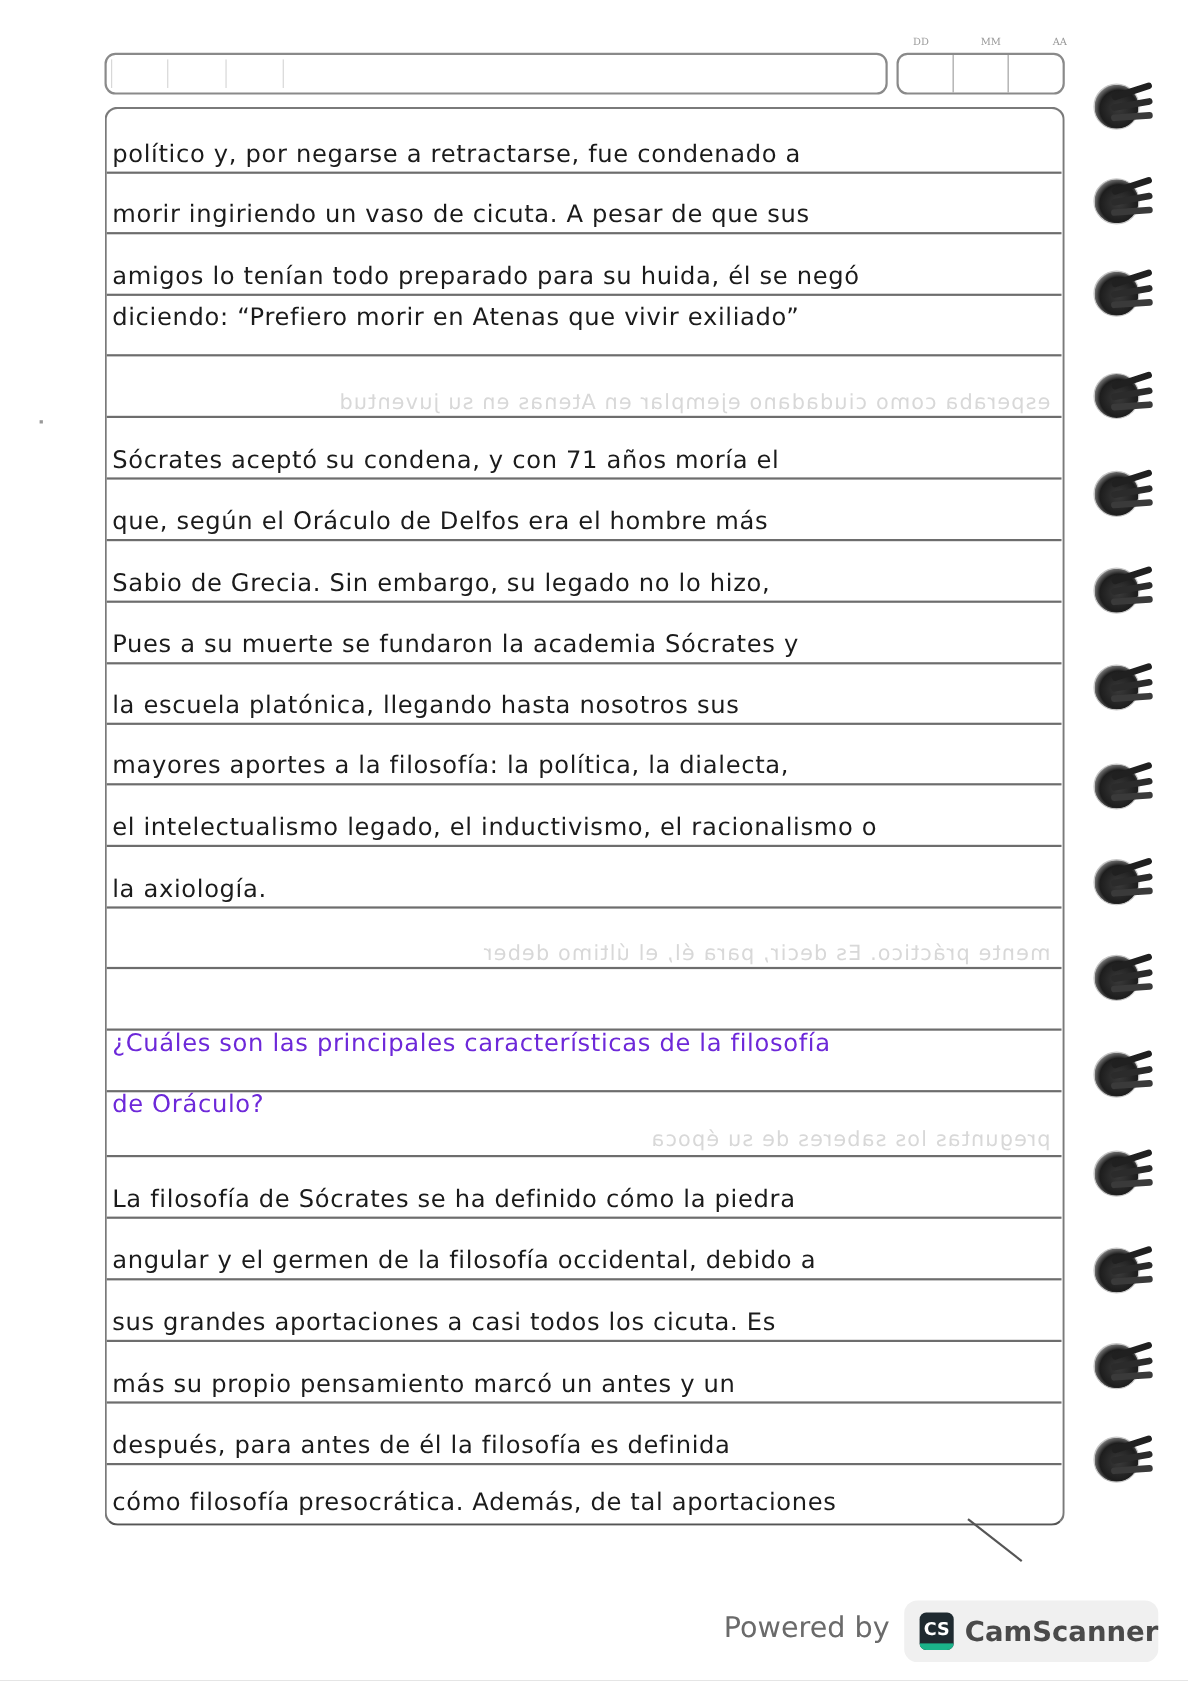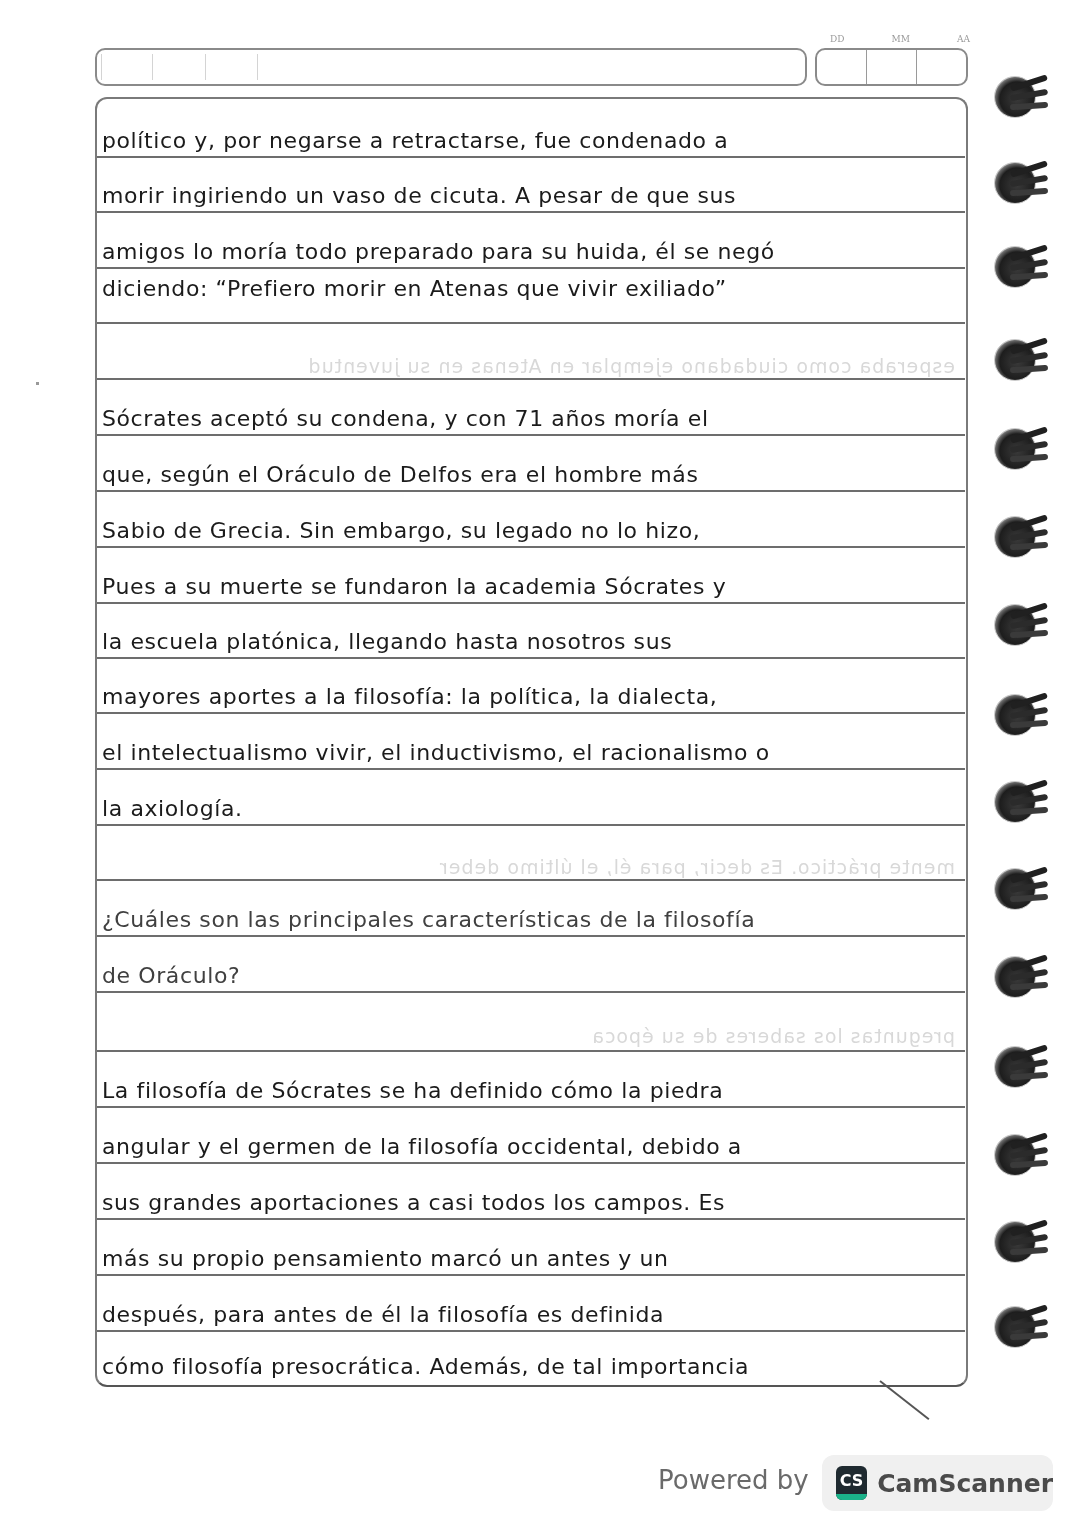--- a/index.html
+++ b/index.html
@@ -44,21 +44,21 @@
       color: #d8d8d8; transform: scaleX(-1); white-space: nowrap; overflow: hidden;
       letter-spacing: 1px;
     }
     .line {
       position: absolute; left: 102px; width: 860px;
       font-family: "DejaVu Sans", sans-serif;
       font-size: 22px; color: #1b1b1b; white-space: nowrap;
       letter-spacing: 0.6px; font-weight: normal;
       transform-origin: left bottom;
     }
-    .line.pink { color: #404040; }
+    .line.pink { color: #6d28d9; margin-top: 29px; }
     
     .spiral {
       position: absolute; left: 992px; width: 56px; height: 52px;
     }
     .spiral .loop {
       position: absolute; left: 2px; top: 6px; width: 40px; height: 40px;
       border-radius: 50%;
       background: radial-gradient(circle at 55% 55%, #3a3a3a 0%, #1d1d1d 55%, #6b6b6b 70%, #f2f2f2 78%);
       border: 1px solid #c8c8c8;
     }
@@ -145,41 +145,41 @@
 <div class="rule" style="top:1218px"></div>
 <div class="rule" style="top:1274px"></div>
 <div class="rule" style="top:1330px"></div>
 
 <div class="ghost" style="top:355px">esperaba como ciudadano ejemplar en Atenas en su juventud</div>
 <div class="ghost" style="top:856px">mente práctico. Es decir, para él, el último deber</div>
 <div class="ghost" style="top:1025px">preguntas los saberes de su época</div>
 
 <div class="line" style="top:128px">político y, por negarse a retractarse, fue condenado a</div>
 <div class="line" style="top:183px">morir ingiriendo un vaso de cicuta. A pesar de que sus</div>
-<div class="line" style="top:239px">amigos lo moría todo preparado para su huida, él se negó</div>
+<div class="line" style="top:239px">amigos lo tenían todo preparado para su huida, él se negó</div>
 <div class="line" style="top:276px">diciendo: “Prefiero morir en Atenas que vivir exiliado”</div>
 
 <div class="line" style="top:406px">Sócrates aceptó su condena, y con 71 años moría el</div>
 <div class="line" style="top:462px">que, según el Oráculo de Delfos era el hombre más</div>
 <div class="line" style="top:518px">Sabio de Grecia. Sin embargo, su legado no lo hizo,</div>
 <div class="line" style="top:574px">Pues a su muerte se fundaron la academia Sócrates y</div>
 <div class="line" style="top:629px">la escuela platónica, llegando hasta nosotros sus</div>
 <div class="line" style="top:684px">mayores aportes a la filosofía: la política, la dialecta,</div>
-<div class="line" style="top:740px">el intelectualismo vivir, el inductivismo, el racionalismo o</div>
+<div class="line" style="top:740px">el intelectualismo legado, el inductivismo, el racionalismo o</div>
 <div class="line" style="top:796px">la axiología.</div>
 
 <div class="line pink" style="top:907px">¿Cuáles son las principales características de la filosofía</div>
 <div class="line pink" style="top:963px">de Oráculo?</div>
 
 <div class="line" style="top:1078px">La filosofía de Sócrates se ha definido cómo la piedra</div>
 <div class="line" style="top:1134px">angular y el germen de la filosofía occidental, debido a</div>
-<div class="line" style="top:1190px">sus grandes aportaciones a casi todos los campos. Es</div>
+<div class="line" style="top:1190px">sus grandes aportaciones a casi todos los cicuta. Es</div>
 <div class="line" style="top:1246px">más su propio pensamiento marcó un antes y un</div>
 <div class="line" style="top:1302px">después, para antes de él la filosofía es definida</div>
-<div class="line" style="top:1354px">cómo filosofía presocrática. Además, de tal importancia</div>
+<div class="line" style="top:1354px">cómo filosofía presocrática. Además, de tal aportaciones</div>
 
 <div class="pen-stroke"></div>
 
 <div class="spiral" style="top:70px">
     <div class="loop"></div>
     <div class="wire w1"></div>
     <div class="wire w2"></div>
     <div class="wire w3"></div>
   </div>
 <div class="spiral" style="top:156px">

